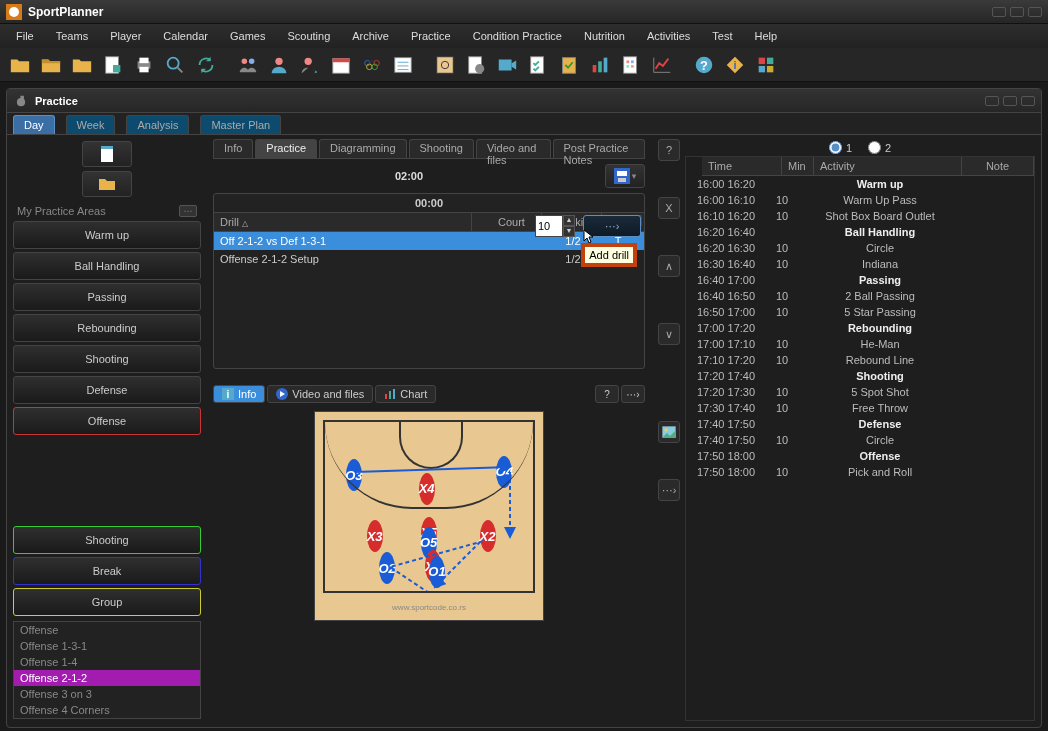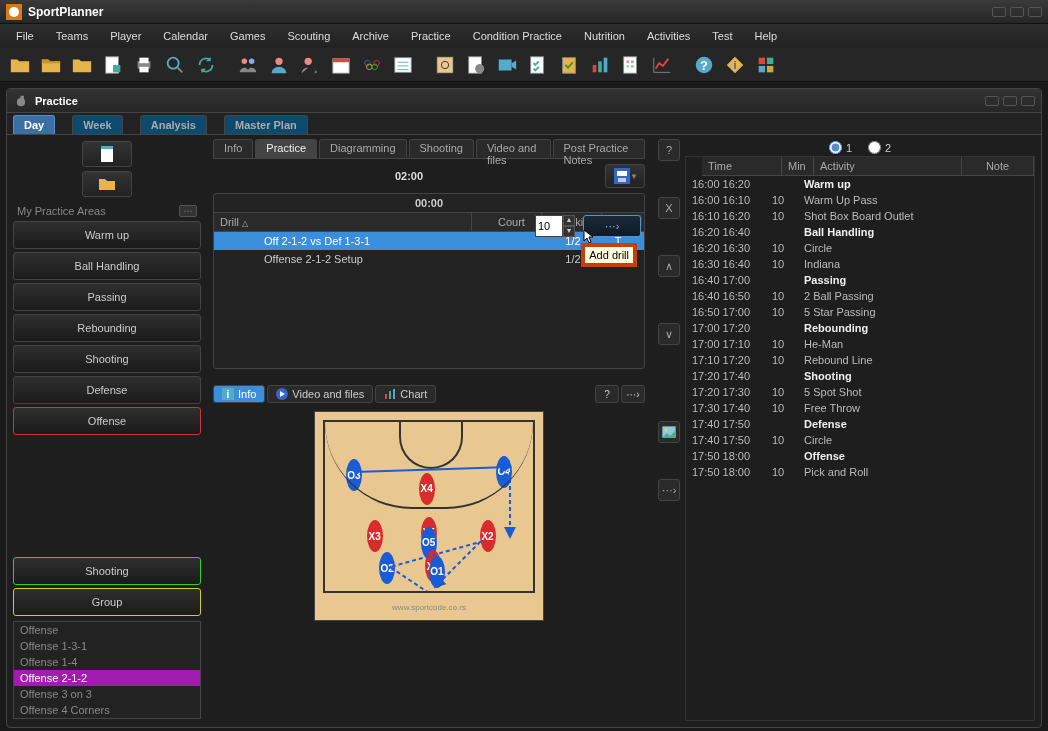--- a/index.html
+++ b/index.html
@@ -17,21 +17,21 @@
   
   .toolbar { height: 34px; background: #262626; display: flex; align-items: center; gap: 3px; padding: 2px 6px; border-bottom: 1px solid #111; }
   .toolbar .tb { width: 28px; height: 28px; display: flex; align-items: center; justify-content: center; cursor: pointer; border-radius: 3px; }
   .toolbar .tb svg { width: 22px; height: 22px; }
   
   .sub-window { margin: 6px; border: 1px solid #444; border-radius: 4px; background: #1e1e1e; height: 640px; }
   .sub-titlebar { height: 24px; background: linear-gradient(#333,#262626); display: flex; align-items: center; padding: 0 6px; border-bottom: 1px solid #444; }
   .sub-titlebar .logo2 { width: 16px; height: 16px; margin-right: 6px; display:flex; align-items:center; justify-content:center; }
   .sub-titlebar .title { font-weight: bold; color: #fff; flex: 1; }
   
-  .tabbar { height: 22px; background: #222; display: flex; align-items: flex-end; padding: 0 6px; border-bottom: 1px solid #444; gap: 17px; font-weight: bold; }
+  .tabbar { height: 22px; background: #222; display: flex; align-items: flex-end; padding: 0 6px; border-bottom: 1px solid #444; gap: 11px; }
   .tabbar .tab { padding: 3px 10px; background: #0c4a6e; color: #aaa; cursor: pointer; border: 1px solid #444; border-bottom: none; border-radius: 3px 3px 0 0; font-size: 11px; }
   .tabbar .tab.active { background: #3a6ea5; color: #fff; border-color: #5a8ec5; }
   
   .content { display: flex; height: 590px; }
   
   
   .sidebar { width: 200px; padding: 6px; display: flex; flex-direction: column; gap: 2px; }
   .top-icon-btns { display: flex; flex-direction: column; gap: 4px; align-items: center; margin-bottom: 4px; }
   .icon-btn { width: 50px; height: 26px; background: linear-gradient(#333,#222); border: 1px solid #444; border-radius: 3px; display: flex; align-items: center; justify-content: center; cursor: pointer; }
   .group-label { color: #888; font-size: 11px; padding: 2px 4px; display: flex; justify-content: space-between; align-items: center; }
@@ -58,21 +58,21 @@
   
   .drill-panel { border: 1px solid #444; border-radius: 3px; background: #222; }
   .drill-header { display: flex; background: #2a2a2a; border-bottom: 1px solid #444; gap: 20px; }
   .drill-header div { padding: 3px 6px; color: #aaa; font-size: 11px; border-right: 1px solid #444; }
   .dc-drill { flex: 1; }
   .dc-court { width: 50px; }
   .dc-skill { width: 40px; }
   .drill-row { display: flex; padding: 3px 6px; cursor: pointer; }
   .drill-row.sel { background: #3a8edb; color: #fff; }
   .drill-row div { font-size: 11px; }
-  .drill-row .dc-drill { flex: 1; margin-left: 44px; }
+  .drill-row .dc-drill { flex: 1; }
   .drill-row .dc-court { width: 50px; text-align: center; }
   .drill-row .dc-skill { width: 40px; text-align: center; }
   .drill-blank { height: 100px; }
   
   .spin-add { display: flex; justify-content: flex-end; gap: 8px; align-items: center; margin-top: -158px; margin-right: 4px; position: relative; z-index: 2; }
   .spinner { width: 40px; height: 22px; display: flex; }
   .spinner input { width: 28px; border: 1px solid #444; background: #fff; color: #000; padding: 2px; font-size: 11px; }
   .spinner .arrows { width: 12px; display: flex; flex-direction: column; }
   .spinner .arrows span { flex: 1; background: #333; border: 1px solid #555; font-size: 7px; text-align: center; cursor: pointer; color: #ccc; line-height: 8px; }
   .add-drill-btn { width: 58px; height: 22px; background: linear-gradient(#1a2a3a,#0f1a25); border: 1px solid #5a8ec5; border-radius: 3px; color: #9ac; cursor: pointer; display: flex; align-items: center; justify-content: center; font-size: 11px; }
@@ -83,42 +83,42 @@
   .media-tabs .mtab { padding: 2px 8px; background: #2a2a2a; border: 1px solid #444; border-radius: 3px; cursor: pointer; display: flex; align-items: center; gap: 4px; font-size: 11px; }
   .media-tabs .mtab.active { background: #3a8edb; color: #fff; }
   .media-tabs .spacer { flex: 1; }
   .media-tabs .sm-btn { width: 24px; height: 18px; background: #2a2a2a; border: 1px solid #444; border-radius: 3px; cursor: pointer; display: flex; align-items: center; justify-content: center; font-size: 10px; }
   
   .court-img { flex: 1; display: flex; align-items: flex-start; justify-content: center; padding-top: 4px; }
   .court-box { width: 230px; height: 210px; background: #e8c890; border: 1px solid #444; padding: 8px; position: relative; display:flex; flex-direction:column; }
   .court-inner { flex: 1; border: 2px solid #333; background: #e8c890; position: relative; }
   .court-inner::before { content:""; position:absolute; left:50%; top:0; width:60px; height:45px; margin-left:-30px; border:2px solid #333; border-top:none; border-radius:0 0 40px 40px; }
   .court-inner::after { content:""; position:absolute; left:0; right:0; top:0; height:85px; border:2px solid #333; border-top:none; border-left:none; border-right:none; border-radius:0 0 120px 120px; }
-  .player { position: absolute; width: 16px; height: 32px; border-radius: 50%; color: #fff; font-size: 10px; font-weight: bold; display: flex; align-items: center; justify-content: center; }
+  .player { position: absolute; width: 16px; height: 32px; border-radius: 50%; color: #fff; font-size: 13px; font-weight: bold; display: flex; align-items: center; justify-content: center; font-style: italic; }
   .p-blue { background: #1a5cd6; }
   .p-red { background: #d62c2c; }
   .court-footer { text-align: center; font-size: 8px; color: #888; padding-top: 10px; }
   
   
   .right { width: 390px; padding: 4px 6px; display: flex; gap: 4px; }
   .right-controls { width: 24px; display: flex; flex-direction: column; gap: 8px; align-items: center; }
   .rc-btn { width: 22px; height: 22px; background: #2a2a2a; border: 1px solid #444; border-radius: 3px; cursor: pointer; display: flex; align-items: center; justify-content: center; color: #aaa; font-size: 11px; }
   .right-main { flex: 1; display: flex; flex-direction: column; }
   .radios { display: flex; gap: 16px; justify-content: center; padding: 2px; }
   .radios label { display: flex; align-items: center; gap: 4px; cursor: pointer; color: #ccc; }
   .radios input { accent-color: #5a8ec5; }
   
   .sched-table { flex: 1; border: 1px solid #333; }
   .sched-table .th { display: flex; background: #2a2a2a; border-bottom: 1px solid #444; margin-left: 16px; }
   .sched-table .th div { padding: 3px 6px; font-size: 11px; color: #aaa; border-right: 1px solid #444; }
   .sc-time { width: 80px; }
   .sc-min { width: 32px; }
   .sc-act { flex: 1; }
   .sc-note { width: 72px; text-align: center; }
-  .sched-table .tr { display: flex; padding: 1px 0; }
+  .sched-table .tr { display: flex; padding: 1px 0; text-align: center; }
   .sched-table .tr div { padding: 1px 6px; font-size: 11px; color: #bbb; }
   .sched-table .tr.cat .sc-act { font-weight: bold; color: #eee; }
   .sched-table .tr .sc-time { width: 80px; }
   .sched-table .tr .sc-min { width: 32px; }
   .sched-table .tr .sc-act { flex: 1; }
   .sched-table .tr .sc-note { width: 72px; }
 </style>
 </head>
 <body>
 
@@ -361,20 +361,21 @@
           <div class="side-btn " style="margin-bottom: 3px;">Ball Handling</div>
           <div class="side-btn " style="margin-bottom: 3px;">Passing</div>
           <div class="side-btn " style="margin-bottom: 3px;">Rebounding</div>
           <div class="side-btn " style="margin-bottom: 3px;">Shooting</div>
           <div class="side-btn " style="margin-bottom: 3px;">Defense</div>
           <div class="side-btn offense" style="margin-bottom: 3px;">Offense</div>
         </div>
       <div class="gap"></div>
       <div id="extras">
           <div class="side-btn shooting2" style="margin-bottom: 3px;">Shooting</div>
+          <div class="side-btn break" style="margin-bottom: 3px;">Break</div>
           <div class="side-btn group" style="margin-bottom: 3px;">Group</div>
         </div>
       <div class="list-box" id="offense-list">
           <div class="item">Offense</div>
           <div class="item">Offense 1-3-1</div>
           <div class="item">Offense 1-4</div>
           <div class="item sel">Offense 2-1-2</div>
           <div class="item">Offense 3 on 3</div>
           <div class="item">Offense 4 Corners</div>
         </div>

